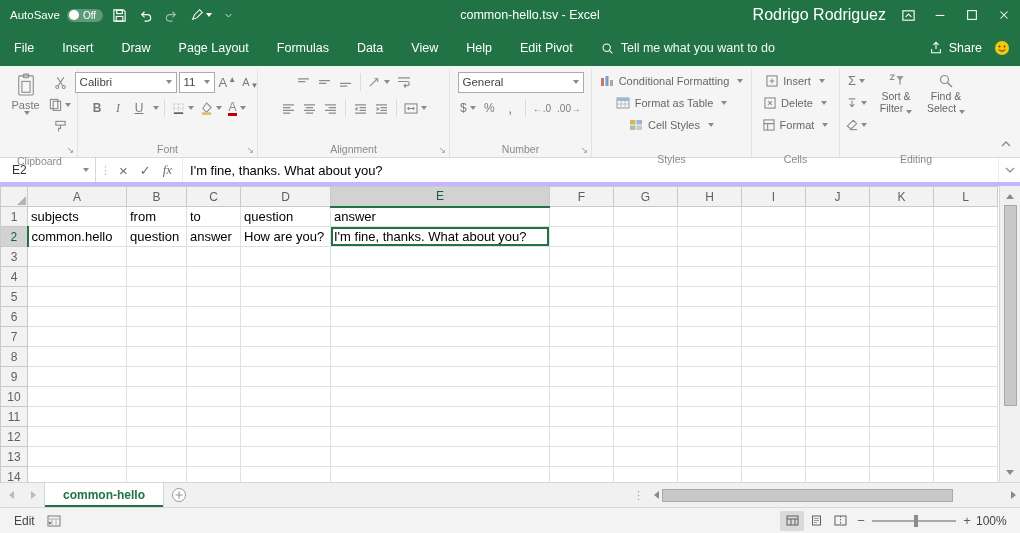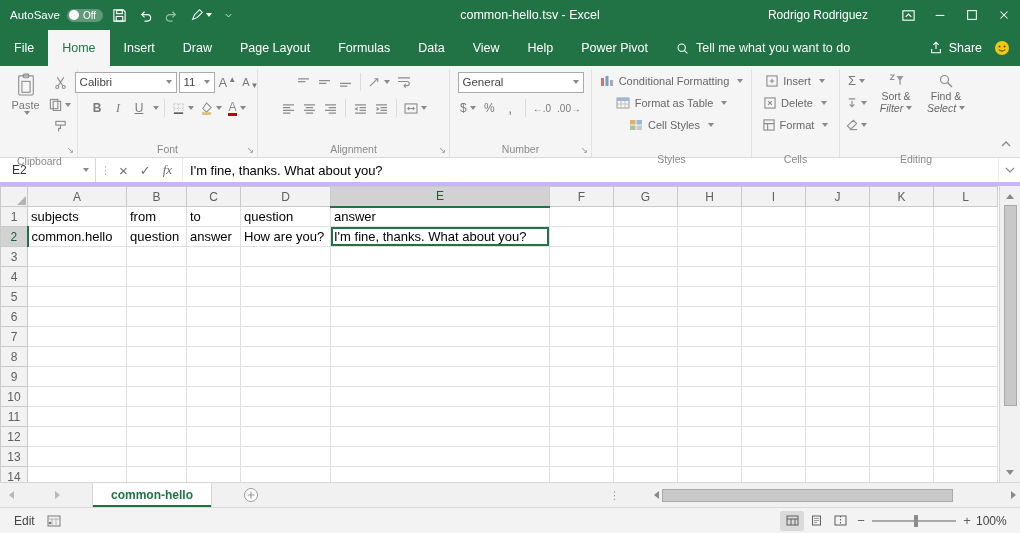--- a/index.html
+++ b/index.html
@@ -10,21 +10,21 @@
   .titlebar { height:30px; background:#217346; display:flex; align-items:center; color:#fff; position:relative; flex:0 0 auto; }
   .tleft { display:flex; align-items:center; gap:7px; padding-left:10px; z-index:2; }
   .as-label { font-size:11.5px; }
   .as-pill { display:inline-flex; align-items:center; gap:4px; background:rgba(255,255,255,.28); border-radius:8px; padding:1px 7px 1px 2px; font-size:10px; cursor:pointer; }
   .knob { width:10px; height:10px; border-radius:50%; background:#fff; }
   .qat { display:inline-flex; align-items:center; padding:2px; cursor:pointer; }
   .qat.dim { opacity:.55; }
   .wic path, .wic rect, .wic circle { stroke:#fff; fill:none; stroke-width:1.2; }
   .ttitle { position:absolute; left:0; right:0; text-align:center; font-size:12.5px;padding-left:40px; }
   .tright { margin-left:auto; display:flex; align-items:center; height:100%; z-index:2; }
-  .tuser { font-size:12px; margin-right:24px; cursor:pointer; }
+  .tuser { font-size:16px; margin-right:6px; cursor:pointer; }
   .wbtn { width:32px; height:100%; display:flex; align-items:center; justify-content:center; cursor:pointer; }
 
   
   .tabrow { height:36px; background:#217346; display:flex; align-items:stretch; flex:0 0 auto; }
   .ftab, .rtab { display:flex; align-items:center; padding:0 14px; color:#fff; font-size:12.5px; cursor:pointer; white-space:nowrap; }
   .rtab.active { background:#f5f5f5; color:#217346; font-weight:400; }
   .tabsmid { display:flex; align-items:stretch; }
   .tellme { display:flex; align-items:center; gap:7px; color:rgba(255,255,255,.95); font-size:12.5px; margin-left:14px; cursor:text; white-space:nowrap; }
   .trspacer { flex:1; }
   .sharebox { display:flex; align-items:center; gap:6px; color:#fff; font-size:12.5px; padding:0 12px; cursor:pointer; }
@@ -55,21 +55,21 @@
   .bigA { font-size:13px; color:#7a7a7a; }
   .tinyup { font-size:8px; color:#7a7a7a; margin-left:1px; transform:translateY(-3px); }
   .tinydn { font-size:8px; color:#7a7a7a; margin-left:1px; transform:translateY(3px); }
   .numtxt { font-size:10px; color:#7a7a7a; }
   .stylerow { display:flex; align-items:center; gap:5px; height:21px; padding:0 3px; font-size:11px; color:#676767; cursor:pointer; border-radius:2px; white-space:nowrap; }
   .cellrow { display:flex; align-items:center; gap:5px; height:21px; padding:0 3px; font-size:11px; color:#676767; cursor:pointer; border-radius:2px; }
   .editing { gap:4px; }
   .ecol { display:flex; flex-direction:column; gap:1px; }
   .sigma { font-size:13px; color:#7a7a7a; }
   .bigv { display:flex; flex-direction:column; align-items:center; width:46px; padding-top:3px; font-size:10.5px; color:#676767; cursor:pointer; border-radius:2px; }
-  .bigv .l2row { display:flex; align-items:center;font-style:italic; }
+  .bigv .l2row { display:flex; align-items:flex-end; }
   .collapse { position:absolute; right:8px; bottom:5px; cursor:pointer; }
 
   
   .fbar { height:28px; background:#fff; border-bottom:4px solid #c4b5fd; display:flex; align-items:stretch; flex:0 0 auto; }
   .namebox { width:96px; border-right:1px solid #d8d8d8; display:flex; align-items:center; padding:0 6px 0 12px; font-size:12px; color:#333; cursor:pointer; }
   .namebox .dd { margin-left:auto; }
   .fdots { display:flex; align-items:center; color:#b0b0b0; font-size:11px; padding:0 4px; cursor:col-resize; }
   .fbtns { display:flex; align-items:center; gap:12px; padding:0 10px 0 4px; border-right:1px solid #ededed; }
   .fx-x { color:#6d6d6d; font-size:15px; cursor:pointer; }
   .fx-check { color:#6d6d6d; font-size:13px; cursor:pointer; }
@@ -94,21 +94,21 @@
   .sarr { height:14px; display:flex; align-items:center; justify-content:center; cursor:pointer; flex:0 0 auto; }
   .vtrack { flex:1; width:100%; display:flex; flex-direction:column; align-items:center; padding:2px 0; }
   .vthumb { width:13px; height:78%; background:#c8c8c8; border:1px solid #a9a9a9; cursor:pointer; }
   .tri-u { width:0; height:0; border-left:4px solid transparent; border-right:4px solid transparent; border-bottom:5px solid #8a8a8a; }
   .tri-d { width:0; height:0; border-left:4px solid transparent; border-right:4px solid transparent; border-top:5px solid #8a8a8a; }
   .tri-l { width:0; height:0; border-top:4px solid transparent; border-bottom:4px solid transparent; border-right:5px solid #8a8a8a; display:inline-block; }
   .tri-r { width:0; height:0; border-top:4px solid transparent; border-bottom:4px solid transparent; border-left:5px solid #8a8a8a; display:inline-block; }
   .dim2 { opacity:.55; }
 
   
-  .stabs { height:25px; background:#f1f1f1; border-top:1px solid #d6d6d6; display:flex; align-items:stretch; flex:0 0 auto;gap:24px; }
+  .stabs { height:25px; background:#f1f1f1; border-top:1px solid #d6d6d6; display:flex; align-items:stretch; flex:0 0 auto; }
   .snav { width:22px; display:flex; align-items:center; justify-content:center; cursor:pointer; }
   .sheettab { background:#fff; border-left:1px solid #d6d6d6; border-right:1px solid #d6d6d6; display:flex; align-items:center; padding:0 18px; color:#217346; font-weight:700; font-size:12px; position:relative; cursor:pointer; }
   .sheettab::after { content:""; position:absolute; left:0; right:0; bottom:0; height:2px; background:#217346; }
   .addsheet { width:30px; display:flex; align-items:center; justify-content:center; cursor:pointer; }
   .stspacer { flex:1; }
   .stdots { display:flex; align-items:center; color:#9a9a9a; font-size:11px; padding:0 6px; cursor:col-resize; }
   .hscroll { width:370px; display:flex; align-items:center; padding:0 4px; }
   .htrack { flex:1; height:13px; background:#f1f1f1; margin:0 3px; display:flex; }
   .hthumb { width:84%; height:13px; background:#c8c8c8; border:1px solid #a9a9a9; cursor:pointer; }
 
@@ -190,29 +190,28 @@
         <svg class="wic" width="14" height="14" viewBox="0 0 16 16">
             <path d="M4 4l8 8M12 4l-8 8"></path>
           </svg>
       </span>
     </div>
   </div>
 
   <div class="tabrow">
     <div class="ftab">File</div>
     <div class="tabsmid">
-        <div class="rtab active">Home</div>
         <div class="rtab">Insert</div>
         <div class="rtab">Draw</div>
         <div class="rtab">Page Layout</div>
         <div class="rtab">Formulas</div>
         <div class="rtab">Data</div>
         <div class="rtab">View</div>
         <div class="rtab">Help</div>
-        <div class="rtab">Power Pivot</div>
+        <div class="rtab">Edit Pivot</div>
       </div>
     <div class="tellme">
       <svg width="13" height="13" viewBox="0 0 16 16">
           <circle cx="7" cy="7" r="4.5" stroke="#fff" fill="none" stroke-width="1.3"></circle>
           <path d="M10.5 10.5L14 14" stroke="#fff" stroke-width="1.3"></path>
         </svg>
       <span>Tell me what you want to do</span>
     </div>
     <div class="trspacer"></div>
     <div class="sharebox">

